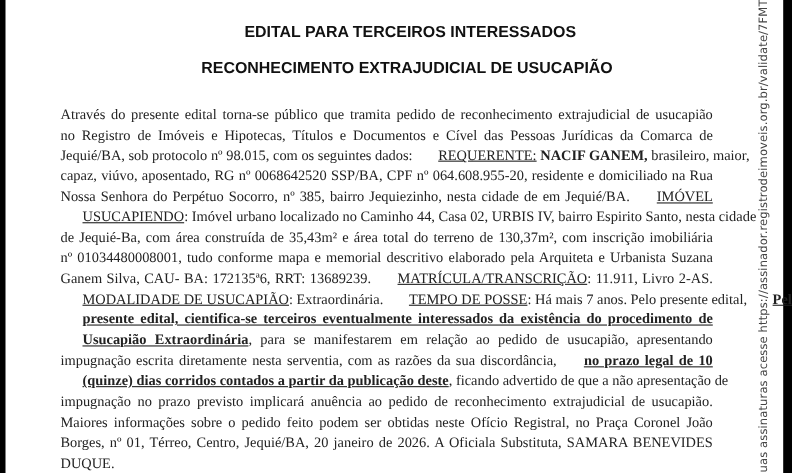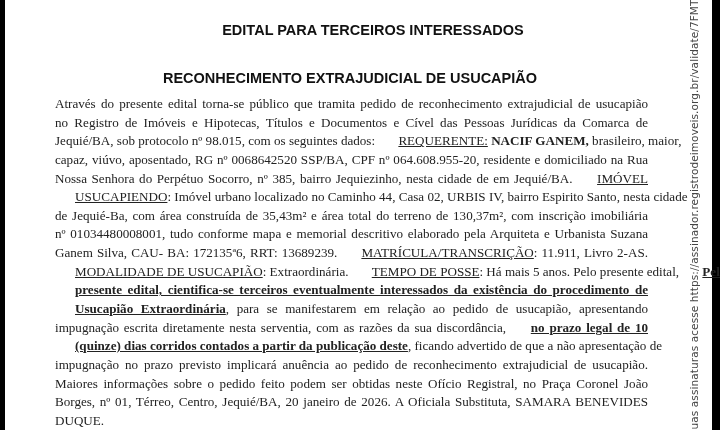--- a/index.html
+++ b/index.html
@@ -20,21 +20,21 @@
       font-size: 10.5px; color: #444;
       transform: translate(-50%, -50%) rotate(-90deg);
       letter-spacing: 0.1px;
       font-family: "DejaVu Sans", sans-serif;
     }
     .title {
       position: absolute; left: 0; width: 700px; text-align: center;
       font-weight: bold; font-size: 14.5px; color: #111;
     }
     .title1 { top: 22px; padding-left: 23px; }
-    .title2 { top: 70px; }
+    .title2 { top: 54px; margin-left: 20px; }
     .body-text {
       position: absolute; left: 55px; top: 95px; width: 593px;
       font-size: 13.1px; line-height: 18.65px;
       text-align: justify; color: #222;
     }
     .body-text .line { display: block; text-align: justify; text-align-last: justify; white-space: nowrap; height: 18.65px; font-family: Liberation Serif, serif; }
     .body-text .line.last { text-align-last: left; }
     .u { text-decoration: underline; margin-left: 20px; }
     .b { font-weight: bold; }
   </style>
@@ -54,21 +54,21 @@
 <div class="body-text" id="body-text">
     <span class="line"><span>Através do presente edital torna-se público que tramita pedido de reconhecimento extrajudicial de usucapião</span></span>
     <span class="line"><span>no Registro de Imóveis e Hipotecas, Títulos e Documentos e Cível das Pessoas Jurídicas da Comarca de</span></span>
     <span class="line"><span>Jequié/BA, sob protocolo nº 98.015, com os seguintes dados: </span><span class="u">REQUERENTE:</span><span> </span><span class="b">NACIF GANEM,</span><span> brasileiro, maior,</span></span>
     <span class="line"><span>capaz, viúvo, aposentado, RG nº 0068642520 SSP/BA, CPF nº 064.608.955-20, residente e domiciliado na Rua</span></span>
     <span class="line"><span>Nossa Senhora do Perpétuo Socorro, nº 385, bairro Jequiezinho, nesta cidade de  em Jequié/BA. </span><span class="u">IMÓVEL</span></span>
     <span class="line"><span class="u">USUCAPIENDO</span><span>: Imóvel urbano localizado no Caminho 44, Casa 02, URBIS IV, bairro Espirito Santo, nesta cidade</span></span>
     <span class="line"><span>de Jequié-Ba, com área construída de 35,43m² e área total do terreno de 130,37m², com inscrição imobiliária</span></span>
     <span class="line"><span>nº 01034480008001, tudo conforme mapa e memorial descritivo elaborado pela Arquiteta e Urbanista Suzana</span></span>
     <span class="line"><span>Ganem Silva, CAU- BA: 172135ª6, RRT: 13689239. </span><span class="u">MATRÍCULA/TRANSCRIÇÃO</span><span>: 11.911, Livro 2-AS.</span></span>
-    <span class="line"><span class="u">MODALIDADE DE USUCAPIÃO</span><span>: Extraordinária. </span><span class="u">TEMPO DE POSSE</span><span>: Há mais 5 anos.  Pelo presente edital, </span><span class="u b">Pelo</span></span>
+    <span class="line"><span class="u">MODALIDADE DE USUCAPIÃO</span><span>: Extraordinária. </span><span class="u">TEMPO DE POSSE</span><span>: Há mais 7 anos.  Pelo presente edital, </span><span class="u b">Pelo</span></span>
     <span class="line"><span class="u b">presente edital, cientifica-se terceiros eventualmente interessados da existência do procedimento de</span></span>
     <span class="line"><span class="u b">Usucapião Extraordinária</span><span>, para se manifestarem em relação ao pedido de usucapião, apresentando</span></span>
     <span class="line"><span>impugnação escrita diretamente nesta serventia, com as razões da sua discordância, </span><span class="u b">no prazo legal de 10</span></span>
     <span class="line"><span class="u b">(quinze) dias corridos contados a partir da publicação deste</span><span>, ficando advertido de que a não apresentação de</span></span>
     <span class="line"><span>impugnação no prazo previsto implicará anuência ao pedido de reconhecimento extrajudicial de usucapião.</span></span>
     <span class="line"><span>Maiores informações sobre o pedido feito podem ser obtidas neste Ofício Registral, no Praça Coronel João</span></span>
     <span class="line"><span>Borges, nº 01, Térreo, Centro, Jequié/BA, 20 janeiro de 2026. A Oficiala Substituta, SAMARA BENEVIDES</span></span>
     <span class="line last"><span>DUQUE.</span></span>
   </div>
 

